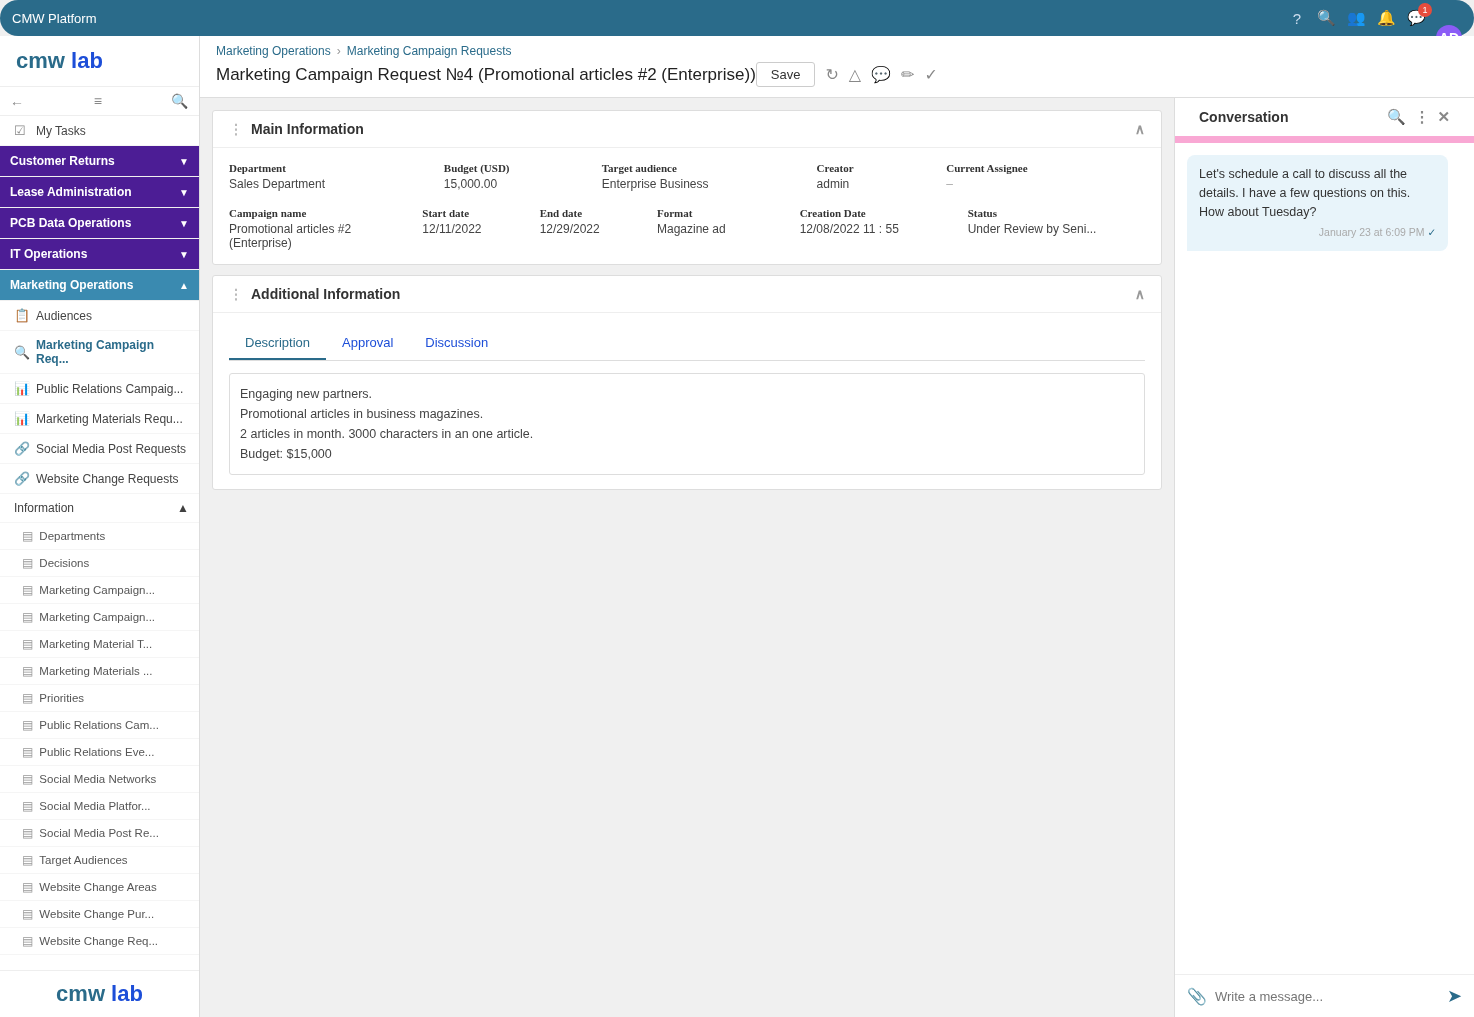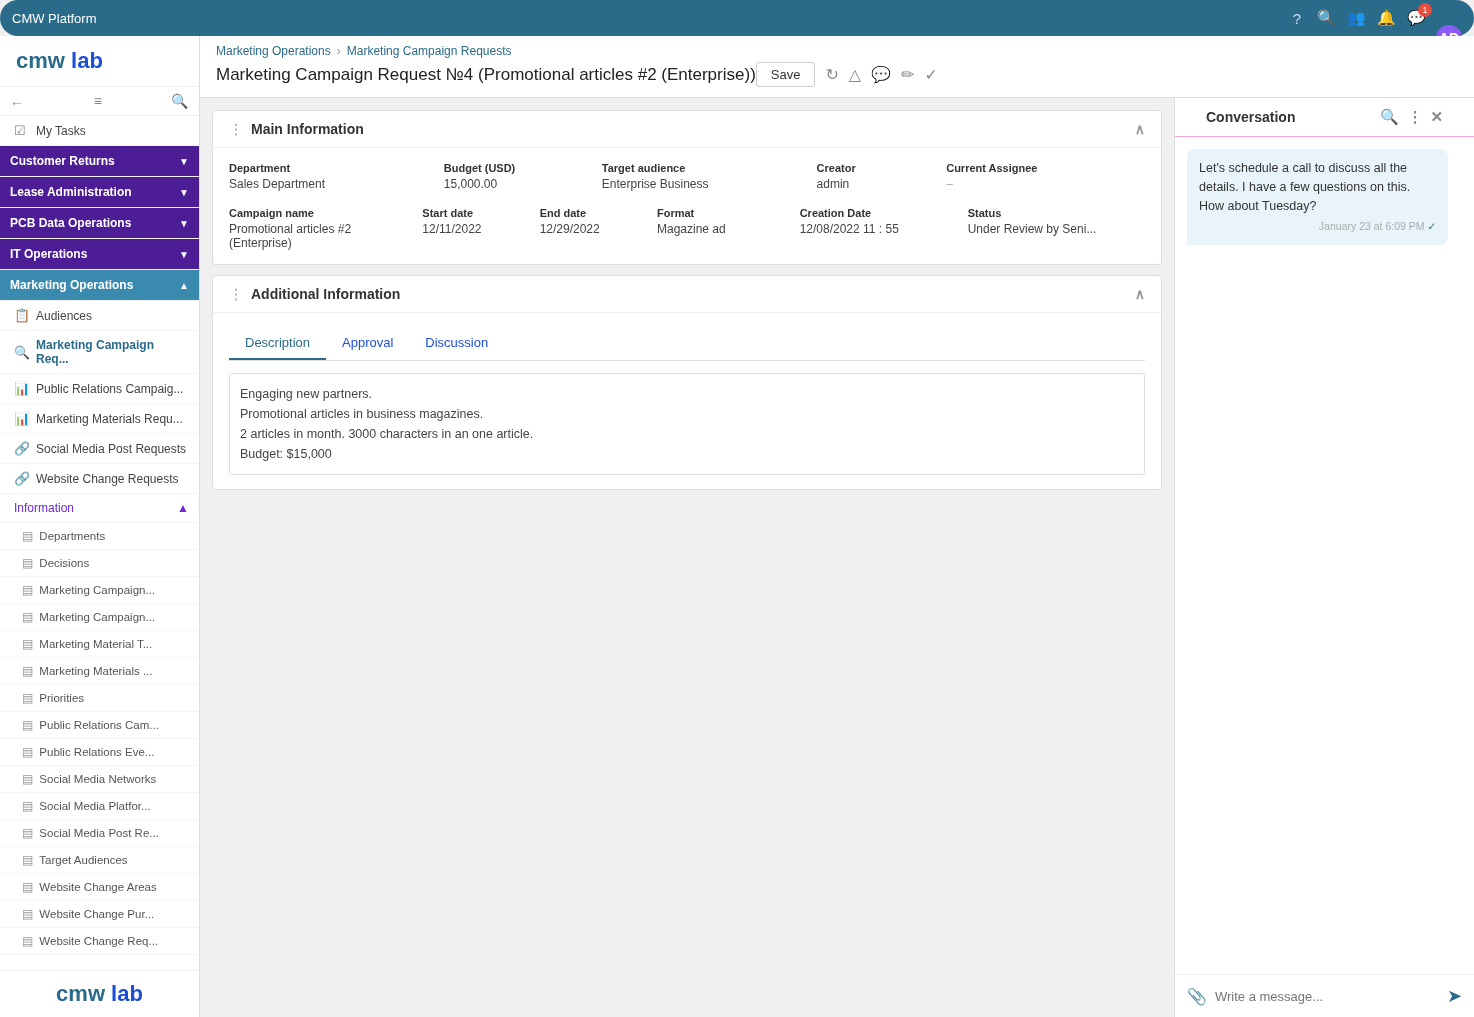--- a/index.html
+++ b/index.html
@@ -73,21 +73,21 @@
       cursor: pointer; font-size: 12px; color: #444;
       border-bottom: 1px solid #f5f5f5;
     }
     .sidebar-item.active { color: #2a6b8a; font-weight: 600; }
     .sidebar-item-icon { margin-right: 6px; font-size: 13px; color: #888; width: 16px; }
     .sidebar-item.active .sidebar-item-icon { color: #2a6b8a; }
 
     .sidebar-sub-section {
       display: flex; align-items: center; justify-content: space-between;
       padding: 7px 10px 7px 14px;
-      cursor: pointer; font-size: 12px; color: #6d28d9;
+      cursor: pointer; font-size: 12px; color: #404040;
       border-bottom: 1px solid #f5f5f5;
     }
     .sidebar-sub-item {
       display: flex; align-items: center;
       padding: 6px 10px 6px 22px;
       cursor: pointer; font-size: 11.5px; color: #555;
       border-bottom: 1px solid #f5f5f5;
     }
     .sidebar-sub-item-icon { margin-right: 6px; font-size: 12px; color: #999; }
 
@@ -141,21 +141,21 @@
       border-bottom: 1px solid #eee;
       font-size: 14px; font-weight: 600;
       cursor: pointer;
     }
     .card-header-left { display: flex; align-items: center; gap: 8px; }
     .card-drag { color: #bbb; font-size: 14px; }
     .card-collapse { color: #999; font-size: 14px; }
 
     .card-body { padding: 14px 16px; }
     .field { display: flex; flex-direction: column; gap: 3px; }
-    .field-label { font-size: 11px; font-weight: 700; color: #333; }
+    .field-label { font-size: 11px; font-weight: 700; color: #333; font-family: Liberation Serif, serif; }
     .field-value { font-size: 12px; color: #444; }
     .field-value.dash { color: #aaa; }
 
     .tabs { display: flex; gap: 0; border-bottom: 1px solid #ddd; margin-bottom: 12px; }
     .tab {
       padding: 8px 16px; font-size: 13px; cursor: pointer; color: #1d4ed8;
       border-bottom: 2px solid transparent;
     }
     .tab.active { color: #2a6b8a; border-bottom-color: #2a6b8a; font-weight: 500; }
 
@@ -166,22 +166,22 @@
 
     
     .conv-panel {
       width: 300px; min-width: 300px;
       background: #fff;
       border-left: 1px solid #ddd;
       display: flex; flex-direction: column;
     }
     .conv-header {
       display: flex; align-items: center; justify-content: space-between;
-      padding: 10px 31px;
-      border-bottom: 1px solid #f9a8d4;
+      padding: 10px 24px;
+      border-bottom: 7px solid #f9a8d4;
       font-size: 14px; font-weight: 600;
     }
     .conv-header-icons { display: flex; gap: 8px; color: #888; font-size: 15px; }
     .conv-header-icon { cursor: pointer; }
 
     .conv-body { flex: 1; overflow-y: auto; padding: 12px; display: flex; flex-direction: column; gap: 10px; }
 
     .message-bubble {
       background: #e8f4fa; border-radius: 8px 8px 8px 0;
       padding: 10px 12px; font-size: 12.5px; line-height: 1.5; color: #333;

